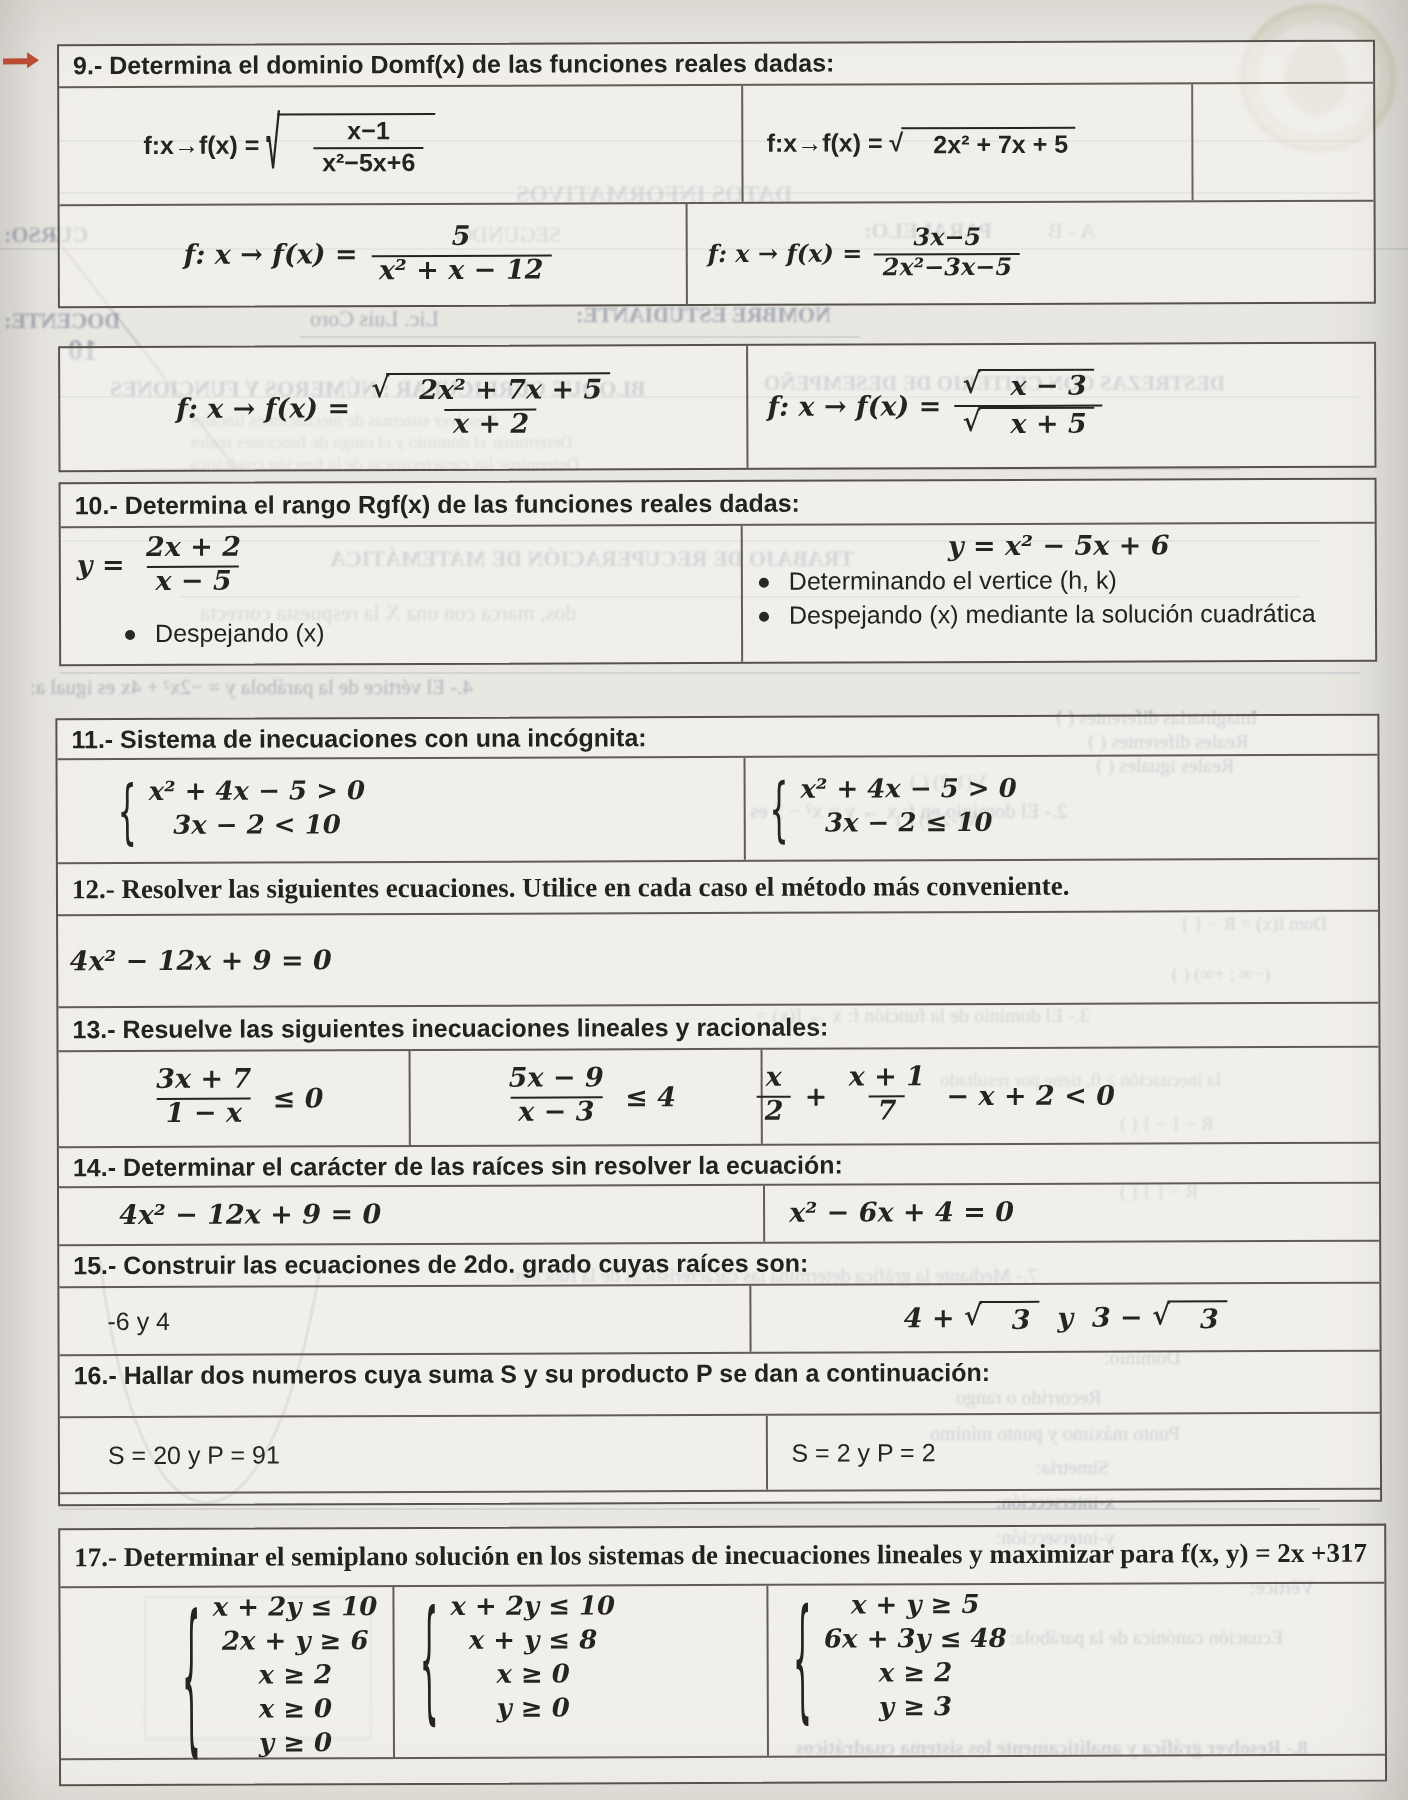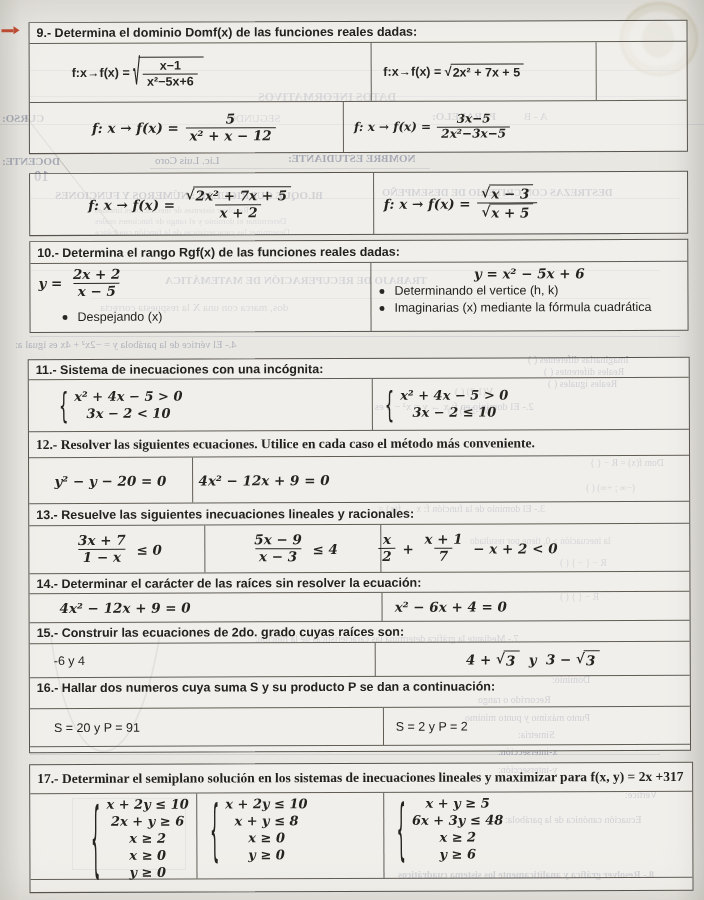--- a/index.html
+++ b/index.html
@@ -39,21 +39,21 @@
   .math{display:inline-flex;align-items:center;font:italic 600 13.5px "DejaVu Serif",serif;
         color:#26241e;white-space:pre;}
   .math span{white-space:pre;}
   .m-sans{font:700 12.5px "Liberation Sans",sans-serif;font-style:normal;}
   .m-sm{font-size:12px;}
   .frac{display:inline-flex;flex-direction:column;align-items:center;margin:0 2px;line-height:1.15;}
   .frac .num{padding:0 4px;}
   .frac .den{border-top:1.3px solid currentColor;padding:0 4px;}
   .sqrt{display:inline-flex;align-items:center;}
   .sqrt .rad{font-style:normal;line-height:1;margin-right:-1px;}
-  .sqrt .vinc{border-top:1.3px solid currentColor;padding:1px 4px 0 2px;display:inline-flex;align-items:flex-start;}
+  .sqrt .vinc{border-top:1.3px solid currentColor;padding:1px 4px 0 16px;display:inline-flex;align-items:flex-start;}
   .sqrt.tall .rad{display:inline-block;transform:scaleY(2.9);transform-origin:60% 50%;}
   .sys{display:inline-flex;align-items:center;}
   .sys .brace{display:inline-block;font:400 15px "DejaVu Sans",sans-serif;margin-right:6px;color:#26241e;}
   .sys .srows{display:inline-flex;flex-direction:column;align-items:center;}
   .sys .srow{font:italic 700 13px "DejaVu Serif",serif;line-height:1.3;white-space:pre;color:#26241e;}
   
   .bl-item{display:flex;align-items:center;font:400 12.5px "Liberation Sans",sans-serif;color:#23221e;}
   .dot{width:5px;height:5px;border-radius:50%;background:#2a2823;margin:0 10px 0 4px;flex:none;}
   
   .red-arrow{position:absolute;left:3px;top:28px;width:12px;height:2.6px;background:#bc4b33;}
@@ -171,41 +171,38 @@
         <div class="cell" style="width:48.1%;flex-direction:column;align-items:stretch;padding:2px 4px">
           <div style="text-align:center">
             <span class="math"><span>y = x² − 5x + 6</span></span>
           </div>
           <div class="bl-item" style="margin-top:1px">
             <i class="dot"></i>
             <span>Determinando el vertice (h, k)</span>
           </div>
           <div class="bl-item" style="margin-top:3px">
             <i class="dot"></i>
-            <span>Imaginarias (x) mediante la fórmula cuadrática</span>
+            <span>Despejando (x) mediante la solución cuadrática</span>
           </div>
         </div>
       </div>
     </section>
 
     <section style="left:28px;top:358px;width:662px">
       <div class="hdr" style="height:20px">11.- Sistema de inecuaciones con una incógnita:</div>
       <div class="row" style="height:52px">
         <div class="cell" style="width:52.1%;padding-left:30px">
           <span class="math"><span class="sys"><span class="brace" style="transform: scaleY(2.35);">{</span><span class="srows"><span class="srow">x² + 4x − 5 &gt; 0</span><span class="srow">3x − 2 &lt; 10</span></span></span></span>
         </div>
         <div class="cell" style="width:47.9%;padding-left:12px">
           <span class="math"><span class="sys"><span class="brace" style="transform: scaleY(2.35);">{</span><span class="srows"><span class="srow">x² + 4x − 5 &gt; 0</span><span class="srow">3x − 2 ≤ 10</span></span></span></span>
         </div>
       </div>
       <div class="hdr serif" style="height:26px">12.- Resolver las siguientes ecuaciones. Utilice en cada caso el método más conveniente.</div>
       <div class="row" style="height:46px">
-        <div class="cell" style="width:24.8%;justify-content:center">
-            <span class="math"><span>y² − y − 20 = 0</span></span>
-          </div>
         <div class="cell" style="width:21.6%;justify-content:center">
             <span class="math"><span>4x² − 12x + 9 = 0</span></span>
           </div>
       </div>
       <div class="hdr" style="height:22px">13.- Resuelve las siguientes inecuaciones lineales y racionales:</div>
       <div class="row" style="height:48px">
         <div class="cell" style="width:26.7%;justify-content:center">
             <span class="math"><span class="frac"><span class="num"><span>3x + 7</span></span><span class="den"><span>1 − x</span></span></span><span> ≤ 0</span></span>
           </div>
         <div class="cell" style="width:26.7%;justify-content:center">
@@ -248,19 +245,19 @@
     <section style="left:28px;top:763px;width:664px">
       <div class="hdr serif" style="height:29px">17.- Determinar el semiplano solución en los sistemas de inecuaciones lineales y maximizar para f(x, y) = 2x +317</div>
       <div class="row" style="height:86px">
         <div class="cell" style="width:25.3%;justify-content:flex-end;align-items:flex-start;padding:3px 8px 0 0">
           <span class="math"><span class="sys"><span class="brace" style="transform: scaleY(5.5);">{</span><span class="srows"><span class="srow">x + 2y ≤ 10</span><span class="srow">2x + y ≥ 6</span><span class="srow">x ≥ 2</span><span class="srow">x ≥ 0</span><span class="srow">y ≥ 0</span></span></span></span>
         </div>
         <div class="cell" style="width:28.2%;align-items:flex-start;padding:3px 0 0 12px">
           <span class="math"><span class="sys"><span class="brace" style="transform: scaleY(4.45);">{</span><span class="srows"><span class="srow">x + 2y ≤ 10</span><span class="srow">x + y ≤ 8</span><span class="srow">x ≥ 0</span><span class="srow">y ≥ 0</span></span></span></span>
         </div>
         <div class="cell" style="width:46.5%;align-items:flex-start;padding:3px 0 0 12px">
-          <span class="math"><span class="sys"><span class="brace" style="transform: scaleY(4.45);">{</span><span class="srows"><span class="srow">x + y ≥ 5</span><span class="srow">6x + 3y ≤ 48</span><span class="srow">x ≥ 2</span><span class="srow">y ≥ 6</span></span></span></span>
+          <span class="math"><span class="sys"><span class="brace" style="transform: scaleY(4.45);">{</span><span class="srows"><span class="srow">x + y ≥ 5</span><span class="srow">6x + 3y ≤ 48</span><span class="srow">x ≥ 2</span><span class="srow">y ≥ 3</span></span></span></span>
         </div>
       </div>
       <div class="row" style="height:12px"></div>
     </section>
   </div>
 </div>
 
 </body></html>

